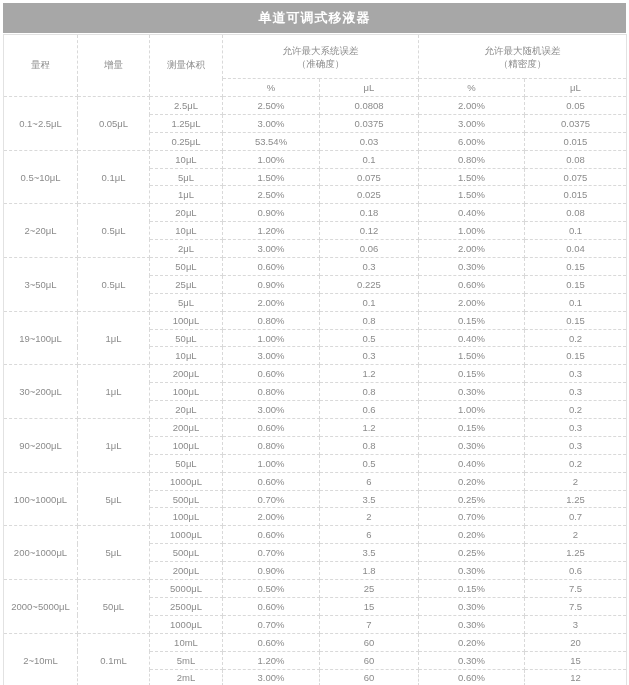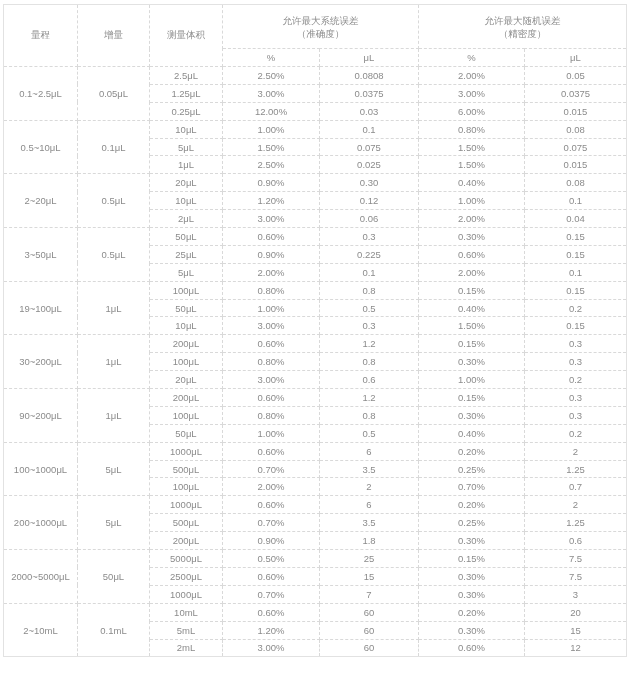--- a/index.html
+++ b/index.html
@@ -48,20 +48,21 @@
   .spec thead tr.h1 th{ height:43px; }
   .spec thead tr.h2 th{ height:17px; }
   .spec tbody td{ height:16.9px; }
   .hdr-2line div{ line-height:13px; }
 </style>
 </head>
 <body>
 
 <div class="wrap">
 
+  <div class="title-bar">单道可调式移液器</div>
 
   <table class="spec">
     <colgroup>
       <col style="width:74px">
       <col style="width:72px">
       <col style="width:73px">
       <col style="width:97px">
       <col style="width:99px">
       <col style="width:106px">
       <col style="width:102px">
@@ -99,21 +100,21 @@
         </tr>
         <tr>
           <td>1.25μL</td>
           <td>3.00%</td>
           <td>0.0375</td>
           <td>3.00%</td>
           <td>0.0375</td>
         </tr>
         <tr>
           <td>0.25μL</td>
-          <td>12.00%</td>
+          <td>53.54%</td>
           <td>0.03</td>
           <td>6.00%</td>
           <td>0.015</td>
         </tr>
         <tr>
           <td rowspan="3">0.5~10μL</td>
           <td rowspan="3">0.1μL</td>
           <td>10μL</td>
           <td>1.00%</td>
           <td>0.1</td>
@@ -132,21 +133,21 @@
           <td>2.50%</td>
           <td>0.025</td>
           <td>1.50%</td>
           <td>0.015</td>
         </tr>
         <tr>
           <td rowspan="3">2~20μL</td>
           <td rowspan="3">0.5μL</td>
           <td>20μL</td>
           <td>0.90%</td>
-          <td>0.30</td>
+          <td>0.18</td>
           <td>0.40%</td>
           <td>0.08</td>
         </tr>
         <tr>
           <td>10μL</td>
           <td>1.20%</td>
           <td>0.12</td>
           <td>1.00%</td>
           <td>0.1</td>
         </tr>

